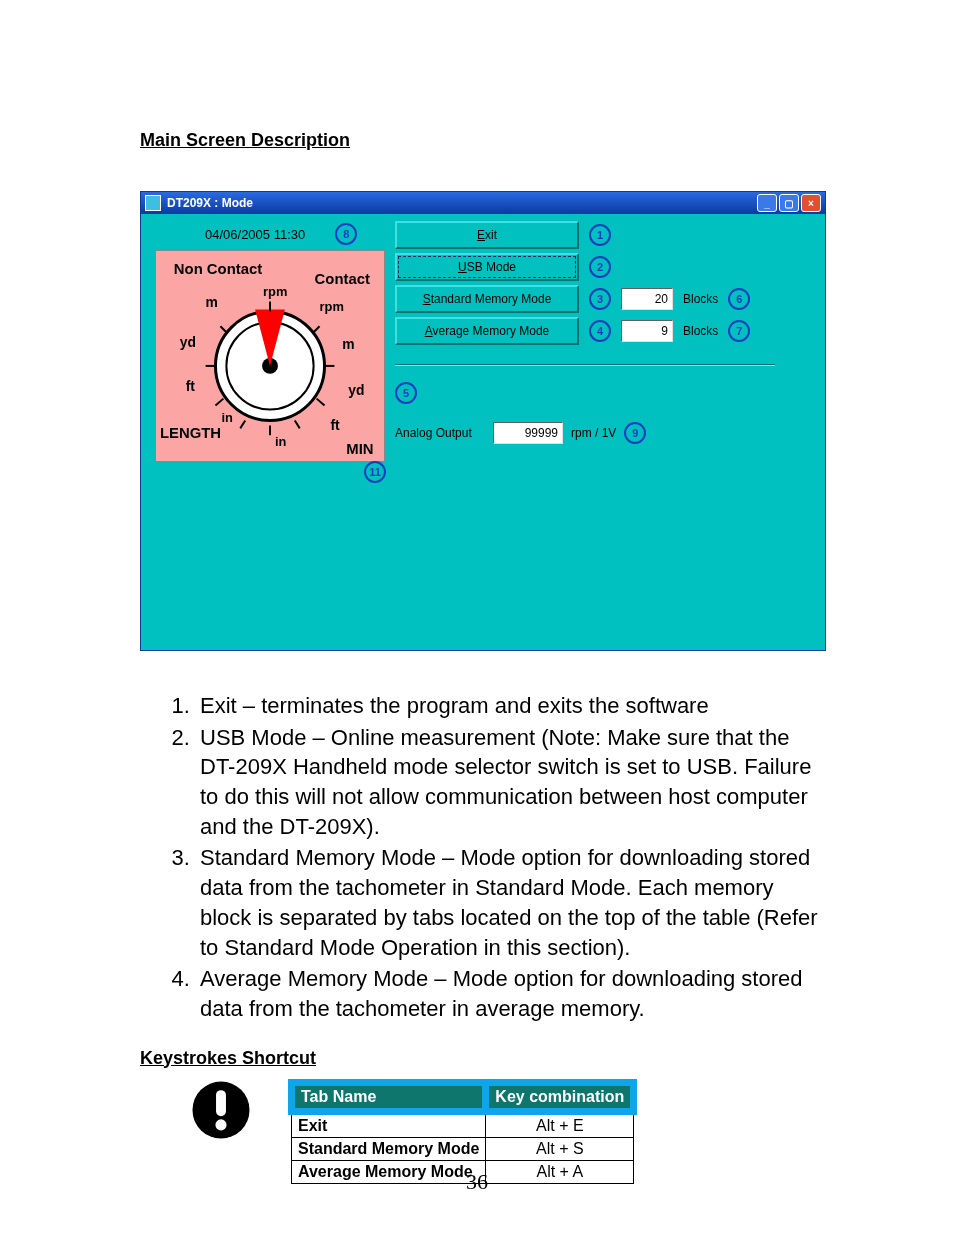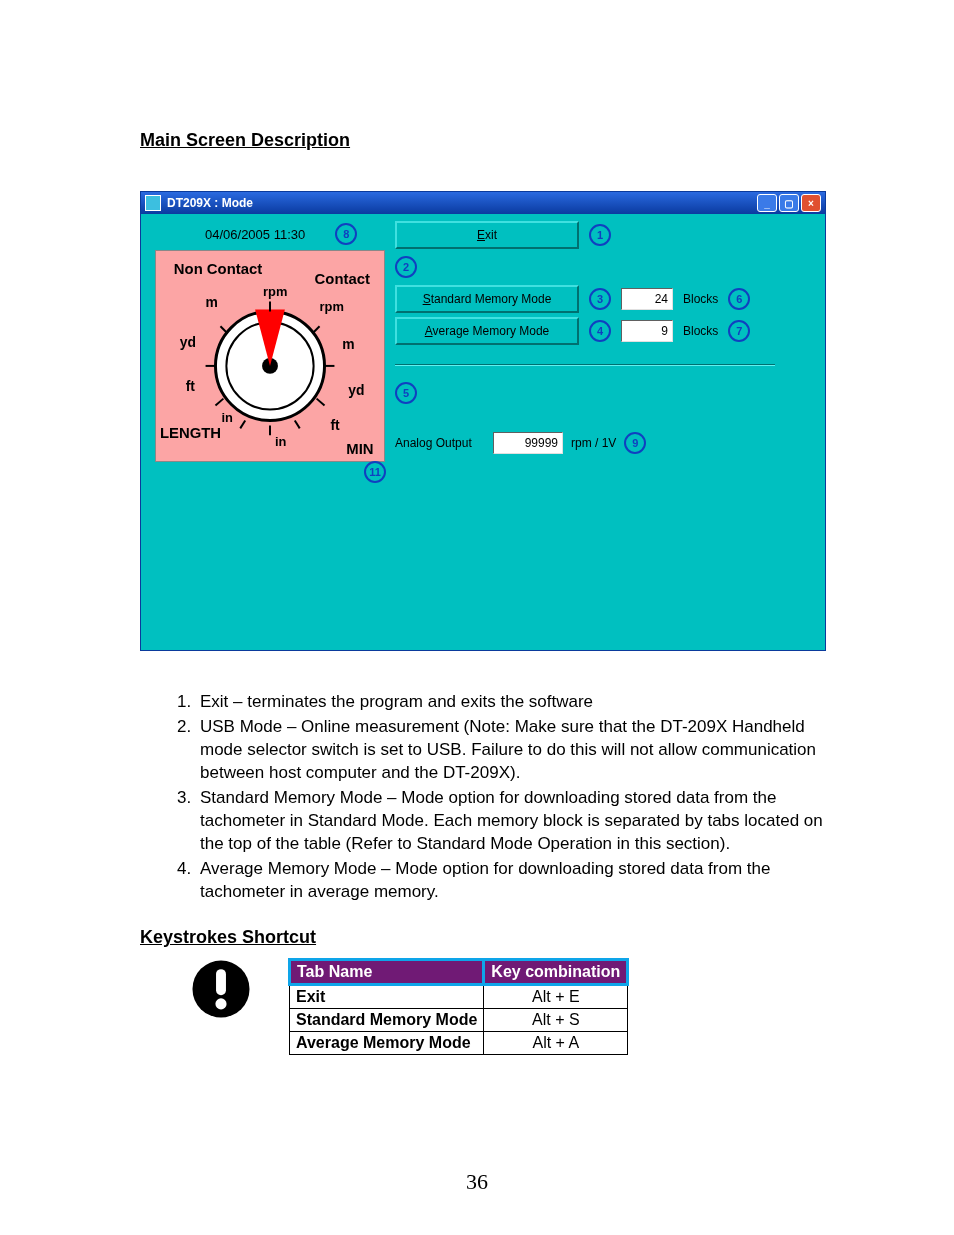--- a/index.html
+++ b/index.html
@@ -205,21 +205,21 @@
   .plain-row {
     display: flex;
     align-items: center;
     gap: 8px;
     font-size: 12px;
   }
   
   .dial-svg { width: 100%; height: 100%; }
   
   ol.desc-list {
-    font-size: 17px;
+    font-size: 22px;
     line-height: 1.35;
     padding-left: 56px;
     margin: 0 0 24px 0;
   }
   ol.desc-list li {
     margin-bottom: 2px;
     padding-left: 4px;
   }
   
   .shortcut-heading {
@@ -234,25 +234,25 @@
     gap: 36px;
     align-items: flex-start;
     margin-left: 50px;
   }
   .warn-icon { width: 62px; height: 62px; }
   table.shortcut {
     border-collapse: collapse;
     font-size: 16px;
   }
   table.shortcut th {
-    background: #701a75;
+    background: #0f766e;
     color: #fff;
     font-weight: bold;
     text-align: left;
-    border: 3px solid #0ea5e9;
+    border: 7px solid #0ea5e9;
     padding: 2px 6px;
   }
   table.shortcut td {
     border: 1px solid #000;
     padding: 2px 6px;
   }
   table.shortcut td.key { text-align: center; }
   table.shortcut td.name { font-weight: bold; }
   .page-num {
     position: absolute;
@@ -330,48 +330,51 @@
       </div>
 
       <div class="right-col">
         <div class="btn-row">
           <div class="win-btn">
             <span><span class="ul">E</span><span>xit</span></span>
           </div>
           <span class="callout">1</span>
         </div>
         <div class="btn-row">
+          <div class="win-btn dashed">
+            <span><span class="ul">U</span>SB Mode</span>
+          </div>
           <span class="callout">2</span>
         </div>
         <div class="btn-row">
           <div class="win-btn">
             <span><span class="ul">S</span>tandard Memory Mode</span>
           </div>
           <span class="callout">3</span>
-          <span class="num-field">24</span>
+          <span class="num-field">20</span>
           <span>Blocks</span>
           <span class="callout">6</span>
         </div>
         <div class="btn-row">
           <div class="win-btn">
             <span><span class="ul">A</span>verage Memory Mode</span>
           </div>
           <span class="callout">4</span>
           <span class="num-field">9</span>
           <span>Blocks</span>
           <span class="callout">7</span>
         </div>
 
         <div class="divider"></div>
 
         <div class="btn-row">
           <span class="callout">5</span>
         </div>
 
-        <div class="plain-row" style="margin-top:20px;">
+        <div class="plain-row" style="margin-top:10px;">
           <span style="width:90px">Analog Output</span>
           <span class="num-field" style="width:60px">99999</span>
           <span>rpm / 1V</span>
           <span class="callout">9</span>
         </div>
       </div>
     </div>
   </div>
 
   <ol class="desc-list">

